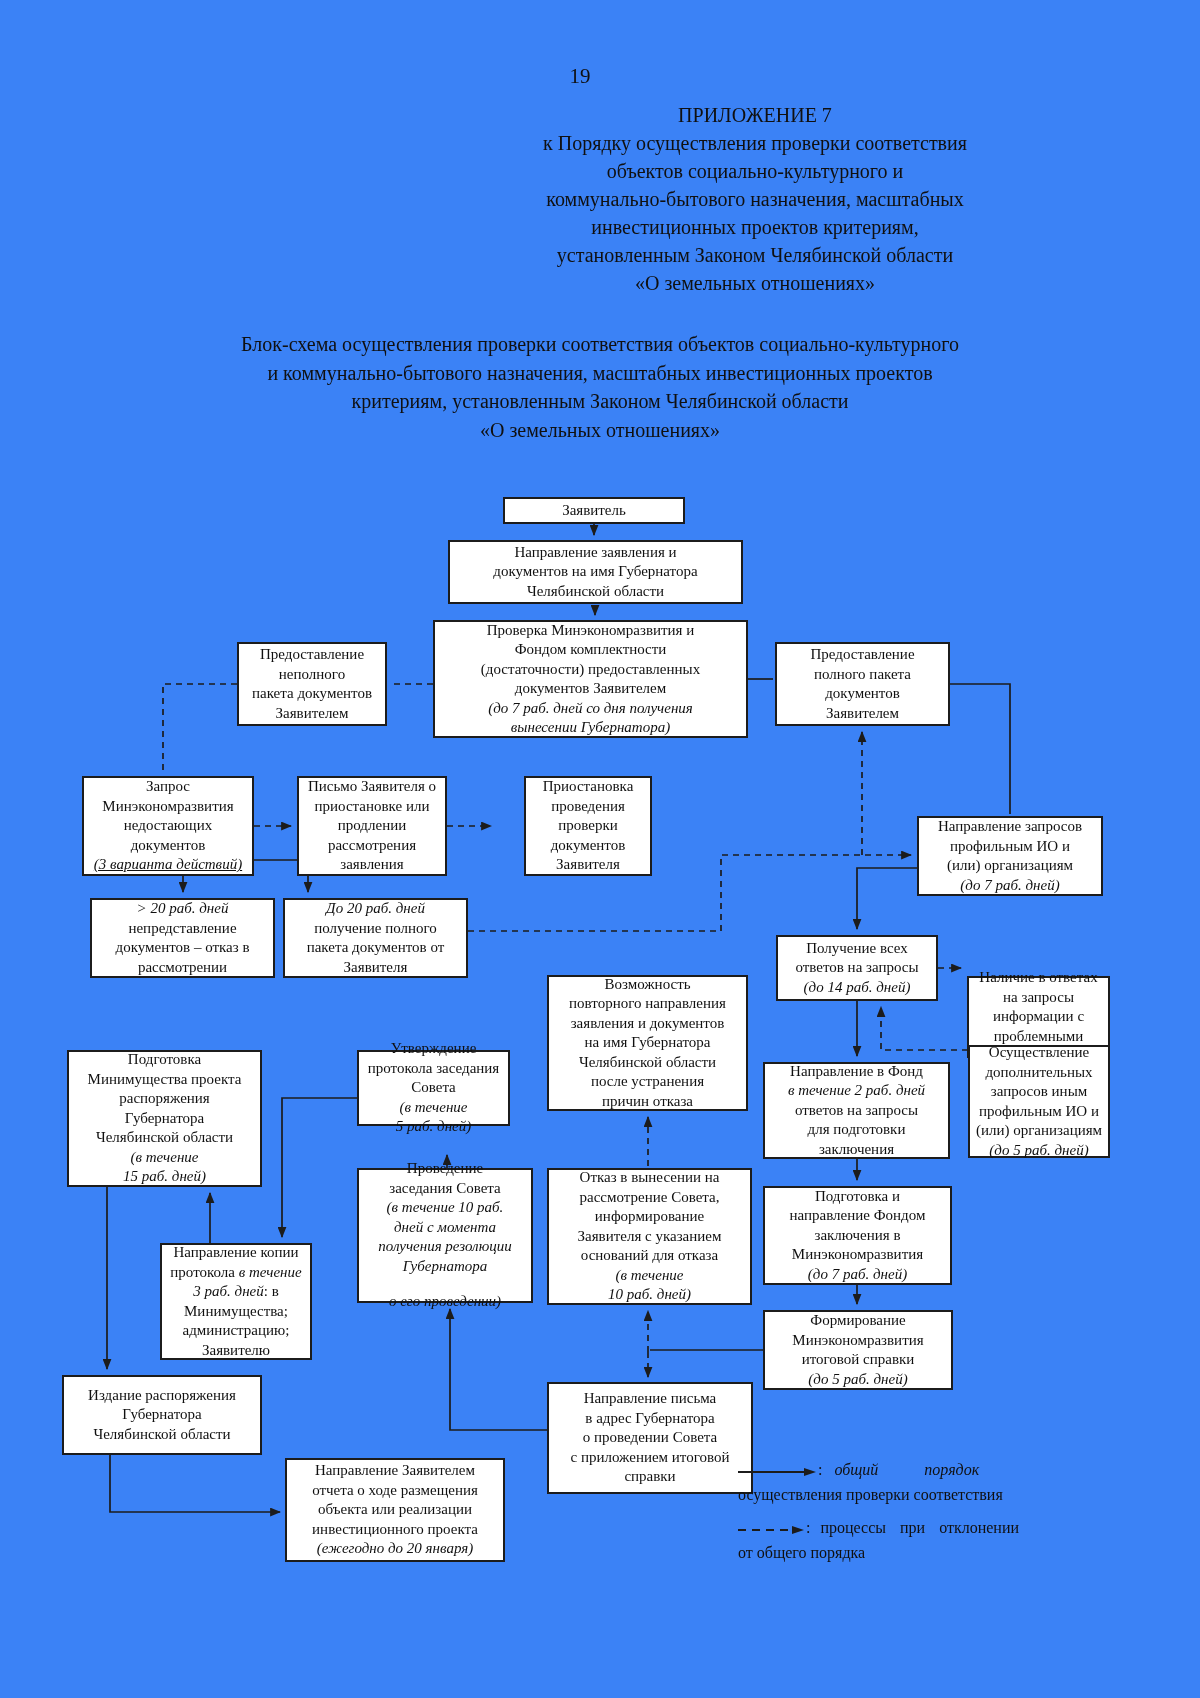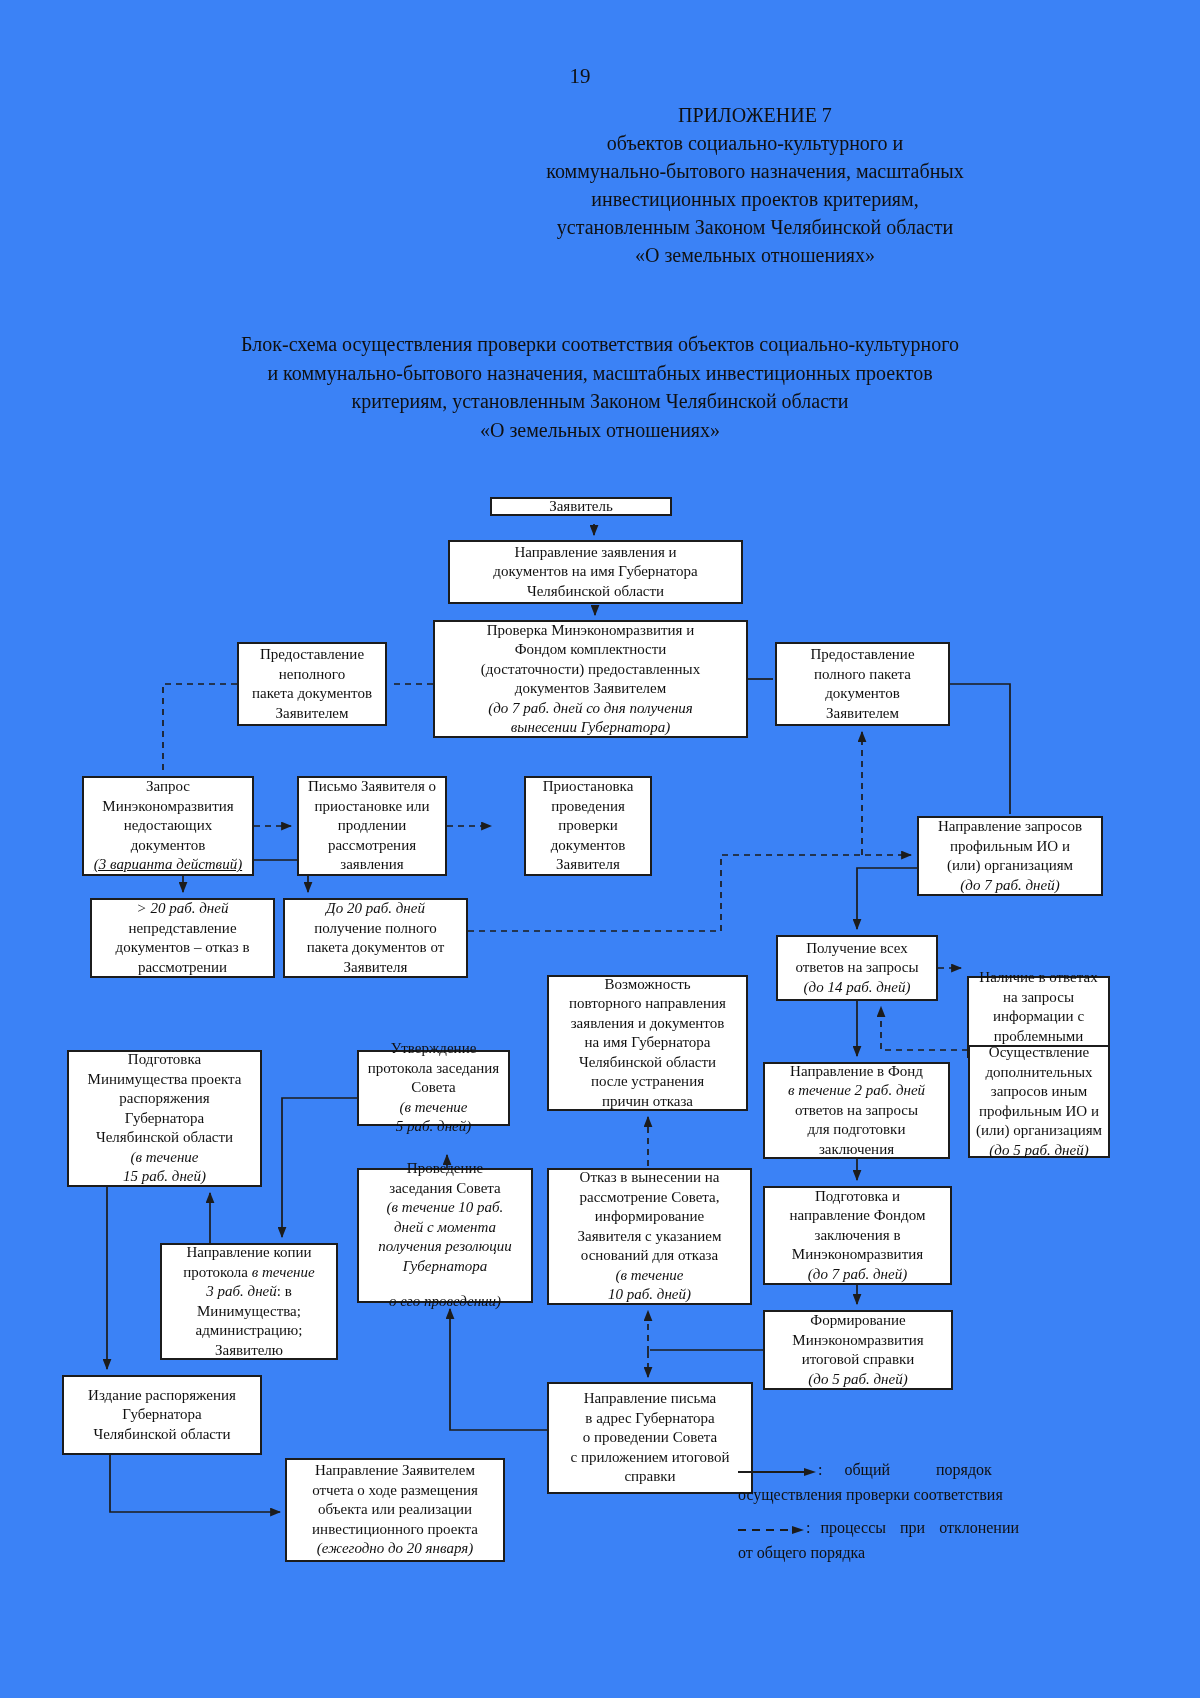--- a/index.html
+++ b/index.html
@@ -16,32 +16,33 @@
     display:flex; flex-direction:column; justify-content:center;
     text-align:center; font-size:15px; line-height:1.3; padding:1px 2px;
   }
   svg.connectors { position:absolute; left:0; top:0; pointer-events:none; }
   .conn { fill:none; stroke:#1c1c1c; stroke-width:1.7; }
   .dashed { stroke-dasharray:6 5; }
   .legend { position:absolute; left:738px; top:1458px; width:394px; font-size:16px; }
   .legend-item { margin-bottom:10px; line-height:1.45; }
   .legend-l1 { white-space:nowrap; }
   .legend-arrow { display:inline-block; vertical-align:middle; margin-right:2px; }
-  .legend-t1-wide { word-spacing:42px; margin-left:22px; }
+  .legend-t1-wide { word-spacing:42px; margin-left:12px;font-style:italic; }
   .legend-t1-mid  { word-spacing:10px; margin-left:10px;text-align:center; }
 </style>
 </head>
 <body>
 
 <div class="page">
 
   <div class="pagenum">19</div>
 
   <div class="appendix">
       <div>ПРИЛОЖЕНИЕ 7</div>
+      <div>к Порядку осуществления проверки соответствия</div>
       <div>объектов социально-культурного и</div>
       <div>коммунально-бытового назначения, масштабных</div>
       <div>инвестиционных проектов критериям,</div>
       <div>установленным Законом Челябинской области</div>
       <div>«О земельных отношениях»</div>
     </div>
 
   <div class="subtitle">
       <div>Блок-схема осуществления проверки соответствия объектов социально-культурного</div>
       <div>и коммунально-бытового назначения, масштабных инвестиционных проектов</div>
@@ -81,21 +82,21 @@
     <polyline class="conn dashed" points="468,931 721,931 721,855 911,855" marker-end="url(#arr)"></polyline>
     <polyline class="conn dashed" points="862,855 862,732" marker-end="url(#arr)"></polyline>
     <polyline class="conn dashed" points="938,968 961,968" marker-end="url(#arr)"></polyline>
     <polyline class="conn dashed" points="968,1050 881,1050 881,1007" marker-end="url(#arr)"></polyline>
     <polyline class="conn dashed" points="1038,1028 1038,1039" marker-end="url(#arr)"></polyline>
     <polyline class="conn dashed" points="648,1166 648,1117" marker-end="url(#arr)"></polyline>
     <polyline class="conn dashed" points="648,1352 648,1311" marker-end="url(#arr)"></polyline>
     <polyline class="conn dashed" points="648,1352 648,1377" marker-end="url(#arr)"></polyline>
   </svg>
 
-  <div class="fbox" style="left:490px;top:497px;width:182px;height:19px">
+  <div class="fbox" style="left:503px;top:497px;width:182px;height:27px">
       <div>Заявитель</div>
     </div>
   <div class="fbox" style="left:448px;top:540px;width:295px;height:64px">
       <div>Направление заявления и</div>
       <div>документов на имя Губернатора</div>
       <div>Челябинской области</div>
     </div>
   <div class="fbox" style="left:433px;top:620px;width:315px;height:118px">
       <div>Проверка Минэкономразвития и</div>
       <div>Фондом комплектности</div>
@@ -238,21 +239,21 @@
     </div>
   <div class="fbox" style="left:357px;top:1168px;width:176px;height:135px">
       <div>Проведение</div>
       <div>заседания Совета</div>
       <div style="font-style: italic;">(в течение 10 раб.</div>
       <div style="font-style: italic;">дней с момента</div>
       <div style="font-style: italic;">получения резолюции</div>
       <div style="font-style: italic;">Губернатора</div>
       <div style="font-style: italic; margin-top: 16px;">о его проведении)</div>
     </div>
-  <div class="fbox" style="left:160px;top:1243px;width:178px;height:117px">
+  <div class="fbox" style="left:160px;top:1243px;width:152px;height:117px">
       <div>Направление копии</div>
       <div><span>протокола </span><span style="font-style: italic;">в течение</span></div>
       <div><span style="font-style: italic;">3 раб. дней</span><span>: в</span></div>
       <div>Минимущества;</div>
       <div>администрацию;</div>
       <div>Заявителю</div>
     </div>
   <div class="fbox" style="left:62px;top:1375px;width:200px;height:80px">
       <div>Издание распоряжения</div>
       <div>Губернатора</div>

